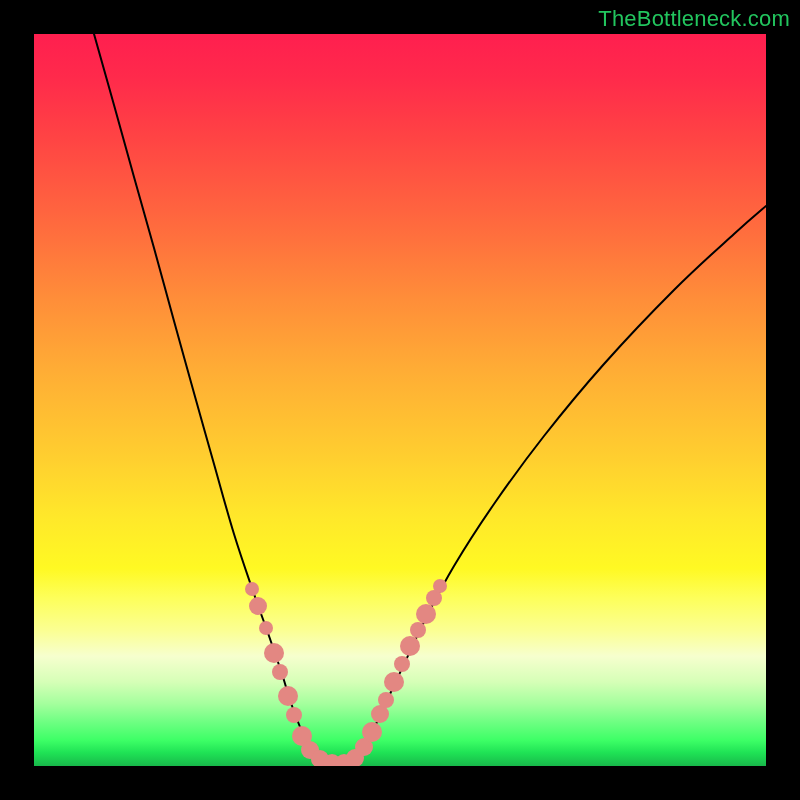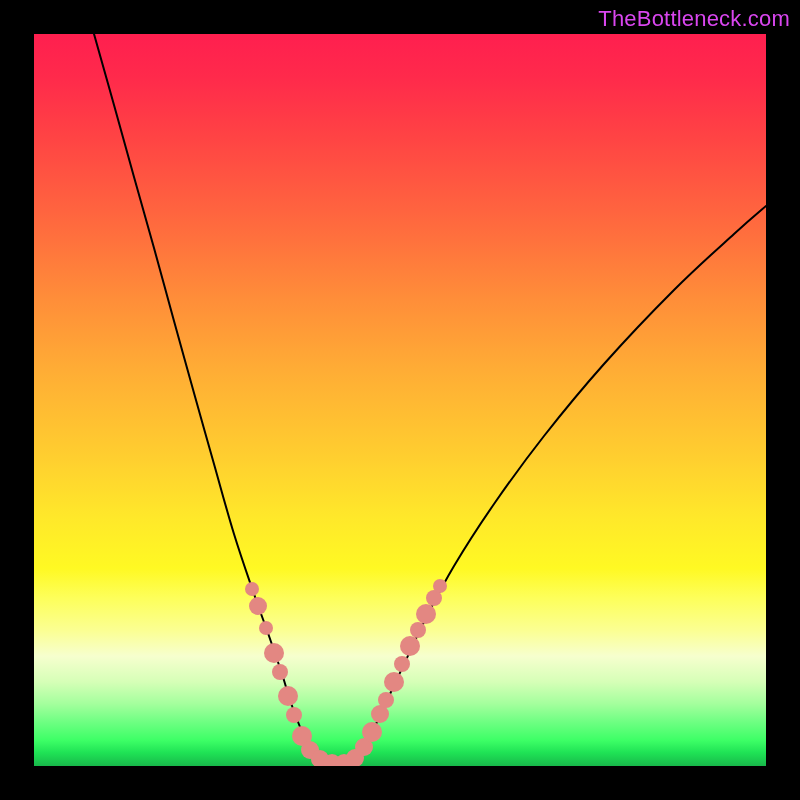--- a/index.html
+++ b/index.html
@@ -13,21 +13,21 @@
   .frame {
     width: 800px;
     height: 800px;
     background: #000;
     position: relative;
   }
   .watermark {
     position: absolute;
     top: 6px;
     right: 10px;
-    color: #d946ef;
+    color: #22c55e;
     font-size: 22px;
     font-weight: 400;
     letter-spacing: 0.2px;
     z-index: 3;
   }
   .plot-area {
     position: absolute;
     left: 34px;
     top: 34px;
     width: 732px;

